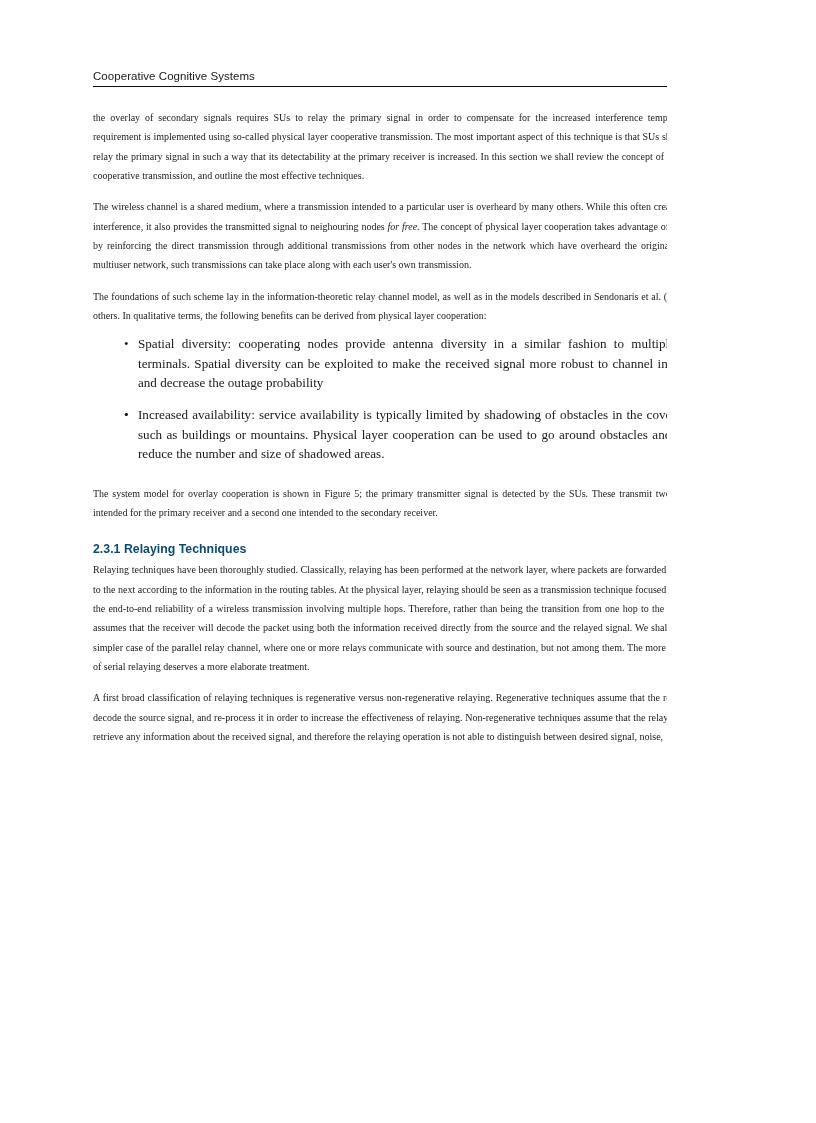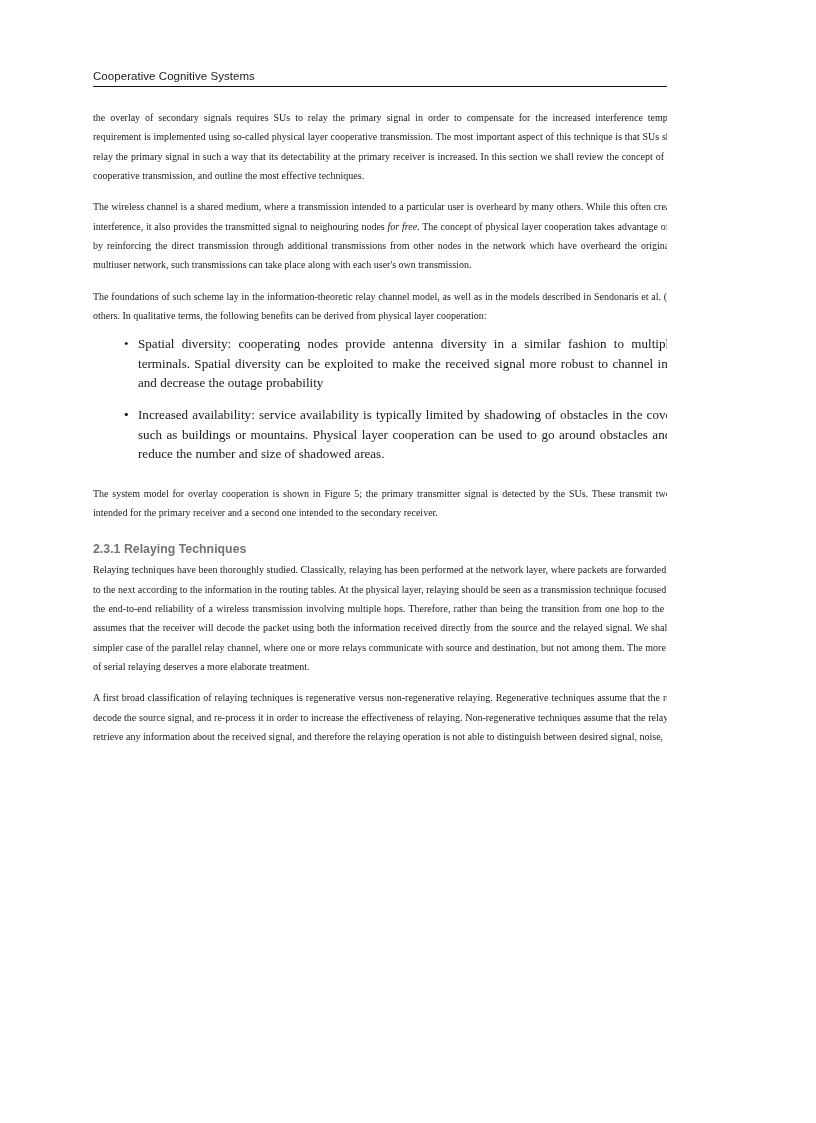--- a/index.html
+++ b/index.html
@@ -79,21 +79,21 @@
     line-height: 19.35px;
   }
 
   
   h3.section-heading {
     font-family: "Liberation Sans", "DejaVu Sans", sans-serif;
     font-weight: bold;
     font-size: 12.3px;
     line-height: 16px;
     margin: 19px 0 3px 0;
-    color: #737373;
+    color: #0c4a6e;
     letter-spacing: 0.02px;
   }
   .spacer-after-bullets { height: 11px; }
 </style>
 </head>
 <body>
 
 <div class="page">
   <div class="content">
 

